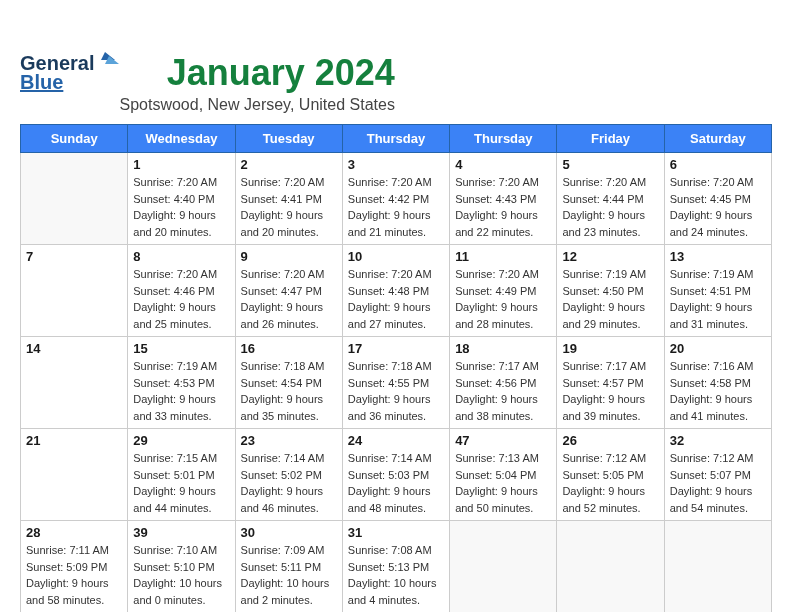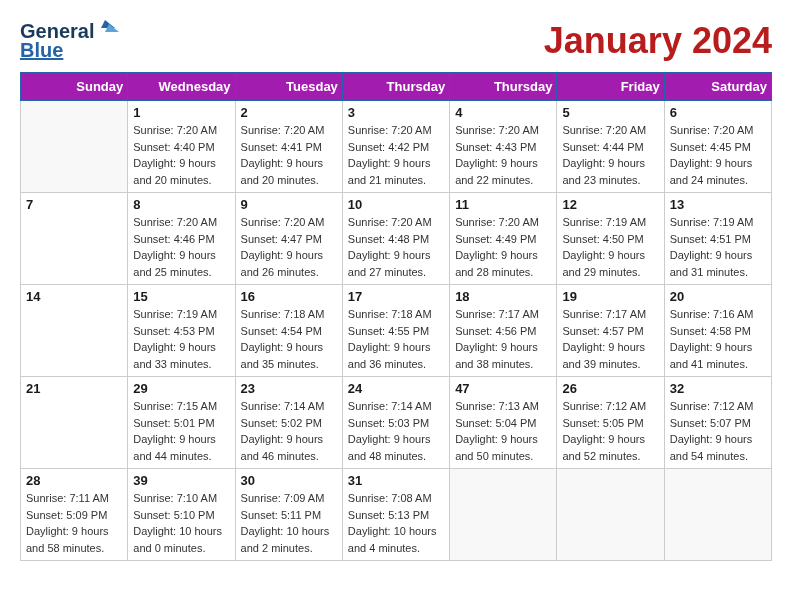--- a/index.html
+++ b/index.html
@@ -5,52 +5,52 @@
     * { box-sizing: border-box; margin: 0; padding: 0; }
     body {
       font-family: Arial, sans-serif;
       background: #fff;
       width: 792px;
       min-height: 612px;
       padding: 20px;
     }
     .header-area {
       display: flex;
-      justify-content: space-between;
       align-items: flex-start;
       margin-bottom: 10px;
+      margin-top: 32px;
     }
     .logo {
       display: flex;
       flex-direction: column;
       align-items: flex-start;
     }
     .title-area {
       text-align: right;
     }
     .month-title {
       font-size: 36px;
       font-weight: bold;
-      color: #b91c1c;
+      color: #15803d;
     }
     .location {
       font-size: 16px;
       color: #444;
       margin-top: 2px;
     }
     .calendar {
       width: 100%;
       border-collapse: collapse;
       font-size: 11px;
     }
     .calendar th {
-      background: #a21caf;
+      background: #3b82f6;
       color: #fff;
       padding: 6px 4px;
-      text-align: right;
+      text-align: center;
       font-size: 13px;
       font-weight: bold;
       border: 1px solid #2563a8;
     }
     .calendar td {
       border: 1px solid #ccc;
       vertical-align: top;
       padding: 4px 5px;
       width: calc(100% / 7);
       min-height: 80px;
@@ -84,20 +84,21 @@
           <polygon points="8,0 18,8 4,8" fill="#2563a8"></polygon>
           <polygon points="12,4 22,12 8,12" fill="#5ba3d9"></polygon>
         </svg>
       </div>
       <span style="font-size:20px; font-weight:bold; color:#2563a8; margin-top:-4px;text-decoration:underline;">Blue</span>
     </div>
   </div>
 </div>
   <div class="title-area">
     <div class="month-title">January 2024</div>
+    <div class="location">Spotswood, New Jersey, United States</div>
   </div>
 </div>
 
 <table class="calendar">
   <thead>
     <tr>
       <th>Sunday</th>
       <th>Wednesday</th>
       <th>Tuesday</th>
       <th>Thursday</th>

